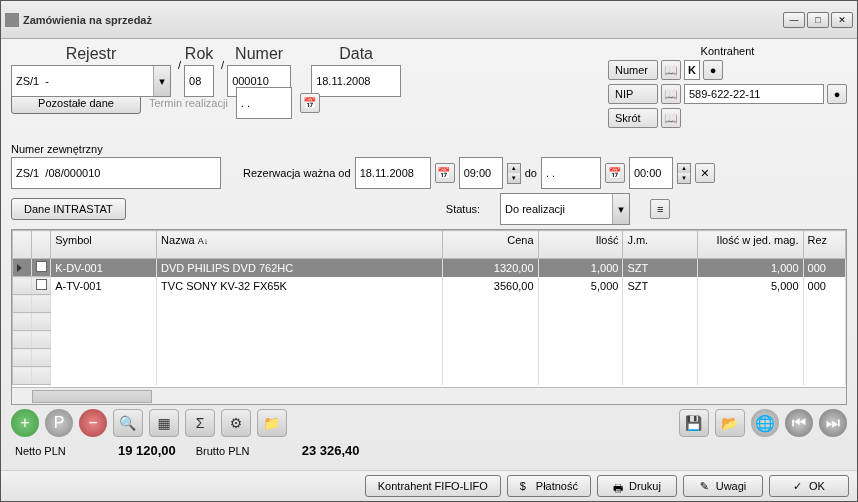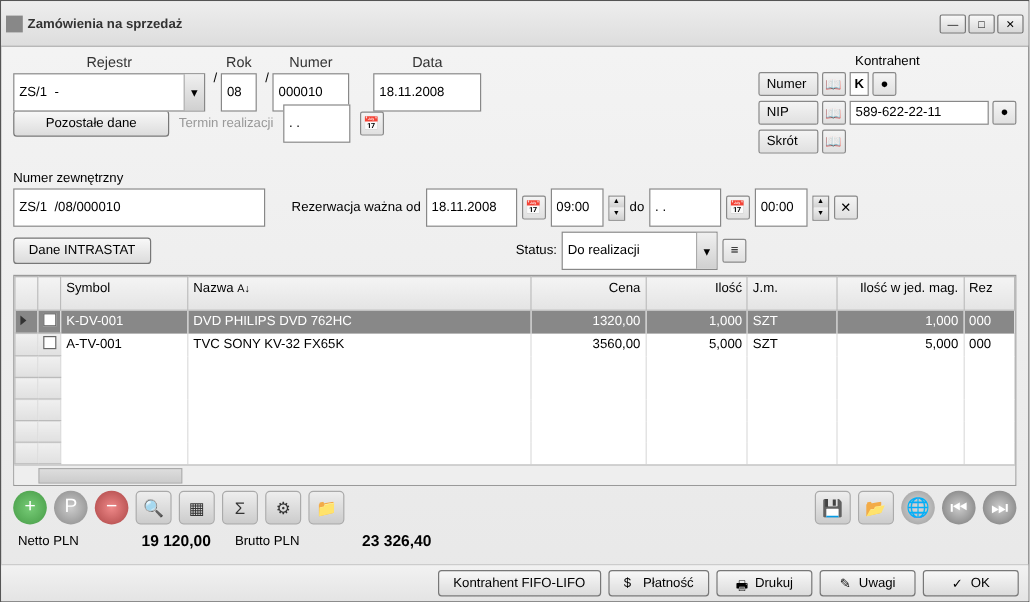--- a/index.html
+++ b/index.html
@@ -8,42 +8,42 @@
 .titlebar { height: 38px; background: linear-gradient(#eee,#ddd); display: flex; align-items: center; padding: 0 4px; border-bottom: 1px solid #aaa; }
 .titlebar .icon { width: 14px; height: 14px; background: #888; margin-right: 4px; display: inline-block; }
 .titlebar .title { flex: 1; font-weight: bold; color: #333; }
 .winbtns { display: flex; gap: 2px; }
 .winbtn { width: 22px; height: 16px; border: 1px solid #777; background: linear-gradient(#f8f8f8,#d8d8d8); border-radius: 2px; display: flex; align-items: center; justify-content: center; font-size: 9px; cursor: pointer; }
 
 .content { flex: 1; padding: 6px 10px 4px 10px; display: flex; flex-direction: column; }
 
 .row1 { display: flex; align-items: flex-start; }
 .lblcol { display: flex; flex-direction: column; align-items: center; margin-right: 4px; }
-.lblcol label { font-size: 12px; color: #333; margin-bottom: 2px; }
+.lblcol label { font-size: 16px; color: #333; margin-bottom: 2px; }
 .combo, .input { height: 32px; border: 1px solid #888; background: #fff; padding: 2px 4px; display: flex; align-items: center; }
 .combo { position: relative; }
 .combo .arrow { position: absolute; right: 0; top: 0; width: 17px; height: 100%; border-left: 1px solid #aaa; background: linear-gradient(#f0f0f0,#d0d0d0); display: flex; align-items: center; justify-content: center; }
 .slash { margin: 0 3px; padding-top: 14px; }
 
 .kontr { margin-left: auto; display: flex; flex-direction: column; }
 .kontr-label { text-align: center; margin-bottom: 2px; }
 .kontr-row { display: flex; align-items: center; margin-bottom: 2px; gap: 3px; height: 22px; }
 .kbtn { height: 20px; border: 1px solid #888; background: linear-gradient(#f4f4f4,#e0e0e0); padding: 0 6px; border-radius: 2px; cursor: pointer; display:flex; align-items:center; }
 .sqbtn { width: 20px; height: 20px; border: 1px solid #888; background: linear-gradient(#f4f4f4,#e0e0e0); border-radius: 2px; cursor: pointer; display:flex;align-items:center;justify-content:center; }
 .ktxt { height: 20px; border: 1px solid #888; background: #fff; padding: 0 4px; display: flex; align-items: center; }
 
 .row2 { display: flex; align-items: center; margin-top: 6px; gap: 8px; }
 .btn { height: 22px; border: 1px solid #777; background: linear-gradient(#f8f8f8,#dcdcdc); padding: 0 12px; border-radius: 3px; cursor: pointer; display:flex; align-items:center; gap:4px; }
 .gray-text { color: #999; }
 
 .row3 { margin-top: 6px; }
 .row3 label { display: block; margin-bottom: 2px; }
 .row3-line { display: flex; align-items: center; gap: 4px; }
 
-.row4 { display: flex; align-items: center; margin-top: 4px; gap: 4px; }
+.row4 { display: flex; align-items: center; margin-top: 4px; gap: 20px; }
 
 .grid-wrap { flex: 1; margin-top: 4px; border: 1px solid #999; background: #fff; display: flex; flex-direction: column; min-height: 165px; }
 .grid { width: 100%; border-collapse: collapse; table-layout: fixed; }
 .grid th { background: linear-gradient(#f4f4f4,#e4e4e4); border: 1px solid #bbb; padding: 3px 4px; text-align: left; font-weight: normal; height: 28px; vertical-align: top; }
 .grid th.r { text-align: right; }
 .grid td { border-right: 1px solid #ddd; padding: 2px 4px; height: 18px; }
 .grid td.r { text-align: right; }
 .grid tr.sel td { background: #888; color: #fff; }
 .rowhdr { width: 18px; background: linear-gradient(#f0f0f0,#e0e0e0); border: 1px solid #bbb; }
 .rowptr { display:inline-block; width:0; height:0; border-top:4px solid transparent; border-bottom:4px solid transparent; border-left:5px solid #333; }
@@ -118,21 +118,21 @@
         <label class="kontr-label">Kontrahent</label>
         <div class="kontr-row">
           <div class="kbtn" style="width:50px">Numer</div>
           <div class="sqbtn">📖</div>
           <div class="ktxt" style="width:16px;font-weight:bold;justify-content:center">K</div>
           <div class="sqbtn">●</div>
         </div>
         <div class="kontr-row">
           <div class="kbtn" style="width:50px">NIP</div>
           <div class="sqbtn">📖</div>
-          <div class="ktxt" style="width:116px">
+          <div class="ktxt" style="width:140px">
               <input value="589-622-22-11" style="">
             </div>
           <div class="sqbtn">●</div>
         </div>
         <div class="kontr-row">
           <div class="kbtn" style="width:50px">Skrót</div>
           <div class="sqbtn">📖</div>
         </div>
       </div>
     </div>

